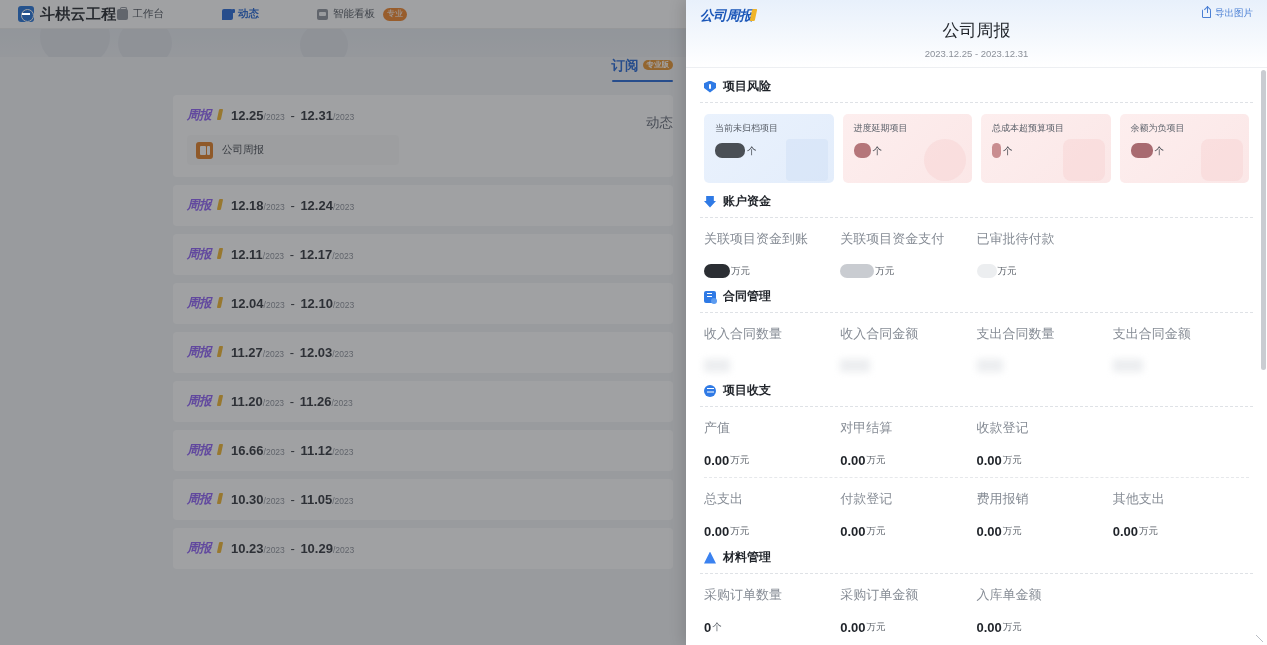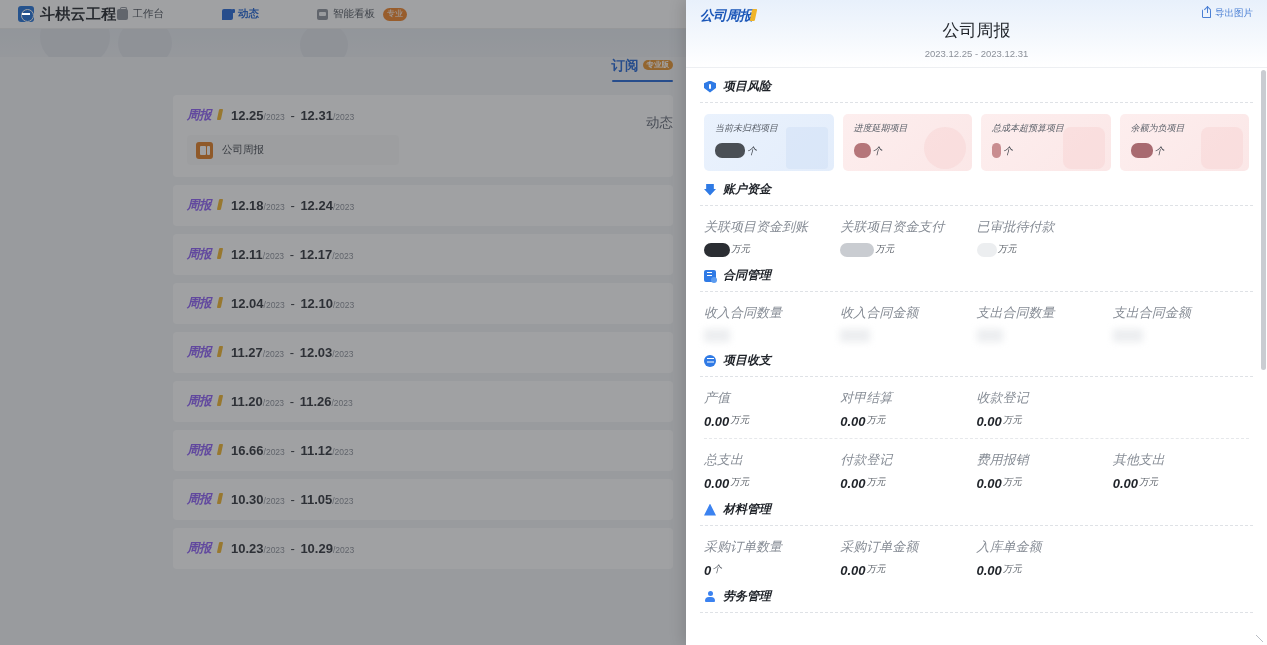--- a/index.html
+++ b/index.html
@@ -153,21 +153,21 @@
     content:""; position:absolute; left:2px; top:-3.5px; width:4px; height:4px;
     border-left:1.2px solid #4a7fd4; border-top:1.2px solid #4a7fd4; transform:rotate(45deg);
   }
   .panel-title { text-align:center; padding-top:19px; font-size:17px; color:#1f2329; font-weight:500; }
   .panel-sub { text-align:center; font-size:9.5px; color:#8b9099; margin-top:6px; }
 
   .panel-body {
     position:absolute; left:0; top:68px; right:0; bottom:0; overflow:hidden; padding:0 14px;
   }
 
-  .section { padding-top:10px;font-style:italic; }
+  .section { padding-top:10px; }
   .sec-hd { display:flex; align-items:center; gap:7px; padding-left:4px; }
   .sec-ttl { font-size:12px; color:#1f2329; font-weight:600; }
   .sec-rule { margin-top:7px; border-top:1px dashed #dfe2e6; }
 
   .sico { width:12px; height:12px; flex:0 0 auto; position:relative; }
   .sico-shield { background:#2f7ae5; clip-path:polygon(50% 0,100% 22%,100% 62%,50% 100%,0 62%,0 22%); }
   .sico-shield::after { content:""; position:absolute; left:5px; top:3px; width:2px; height:5px; background:#fff; border-radius:1px; }
   .sico-wallet { background:#2f7ae5; clip-path:polygon(50% 100%,0 45%,18% 45%,18% 0,82% 0,82% 45%,100% 45%); }
   .sico-contract { background:#2f7ae5; border-radius:2px; }
   .sico-contract::after { content:""; position:absolute; right:-1px; bottom:-1px; width:6px; height:6px; background:#5b9bf0; border-radius:50%; }
@@ -175,37 +175,37 @@
   .sico-swap { width:12px; height:12px; border-radius:50%; background:#2f7ae5; }
   .sico-swap::after { content:""; position:absolute; left:2.5px; top:3px; width:7px; height:1.2px; background:#fff; box-shadow:0 3.5px 0 #fff; }
   .sico-mat { background:#3b82f0; clip-path:polygon(50% 0,100% 100%,0 100%); }
   .sico-person { position:relative; }
   .sico-person::after { content:""; position:absolute; left:3.5px; top:0; width:5px; height:5px; border-radius:50%; background:#3b82f0; }
   .sico-person::before { content:""; position:absolute; left:1px; bottom:1px; width:10px; height:5px; border-radius:4px 4px 1px 1px; background:#3b82f0; }
 
   
   .risk-row { display:flex; gap:9px; margin-top:11px; padding:0 4px; }
   .risk-card {
-    flex:1; height:57px; border-radius:5px; position:relative; overflow:hidden; padding:8px 0 0 11px;
+    flex:1; height:69px; border-radius:5px; position:relative; overflow:hidden; padding:8px 0 0 11px;
   }
   .risk-card.blue { background:linear-gradient(135deg,#eaf2fd 0%,#e3edfb 100%); }
   .risk-card.red  { background:linear-gradient(135deg,#fdeeee 0%,#fbe7e7 100%); }
   .risk-lbl { font-size:9px; color:#595f68; position:relative; z-index:3; }
   .risk-val { margin-top:8px; display:flex; align-items:flex-end; gap:2px; position:relative; z-index:3; }
   .redact { display:inline-block; border-radius:7px; }
   .risk-unit { font-size:9.5px; color:#3a3f47; }
   .risk-bg {
     position:absolute; right:6px; bottom:2px; width:42px; height:42px; opacity:.5;
   }
 
   
   .m-grid { display:grid; grid-template-columns:repeat(4,1fr); padding:0 4px; margin-top:12px; column-gap:0; }
   .m-item { min-height:38px; }
   .m-lbl { font-size:13px; color:#868c95; }
-  .m-val { margin-top:7px; font-size:13px; color:#1f2329; font-weight:700; display:flex; align-items:flex-start; gap:1px; }
+  .m-val { margin-top:16px; font-size:13px; color:#1f2329; font-weight:700; display:flex; align-items:center; gap:1px; }
   .m-val .unit { font-size:9.5px; font-weight:400; color:#5a6068; }
   .blurred { filter:blur(3.5px); opacity:.55; }
 
   .row-rule { margin:9px 4px 0; border-top:1px dashed #e6e8eb; }
 
   
   .scrollbar {
     position:absolute; right:1px; top:70px; width:5px; height:300px;
     background:#c9ccd1; border-radius:3px;
   }

